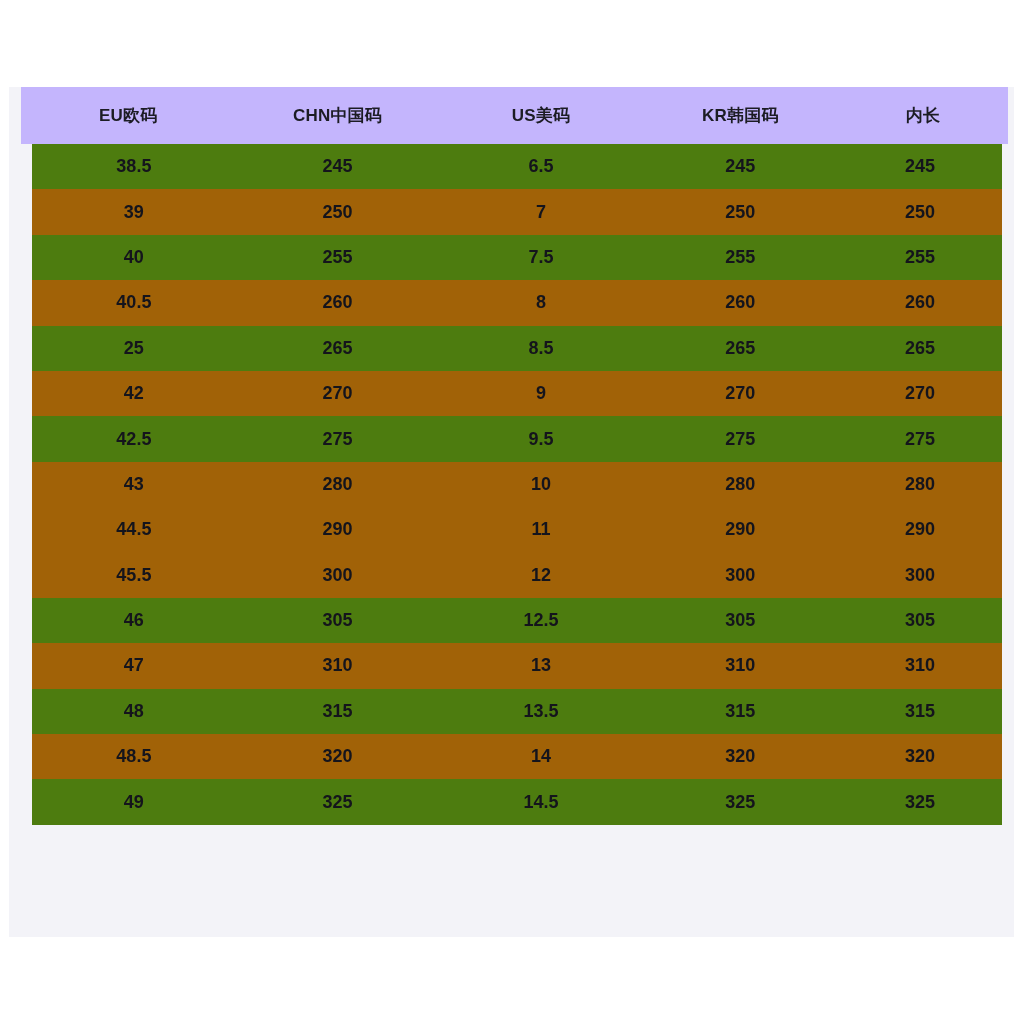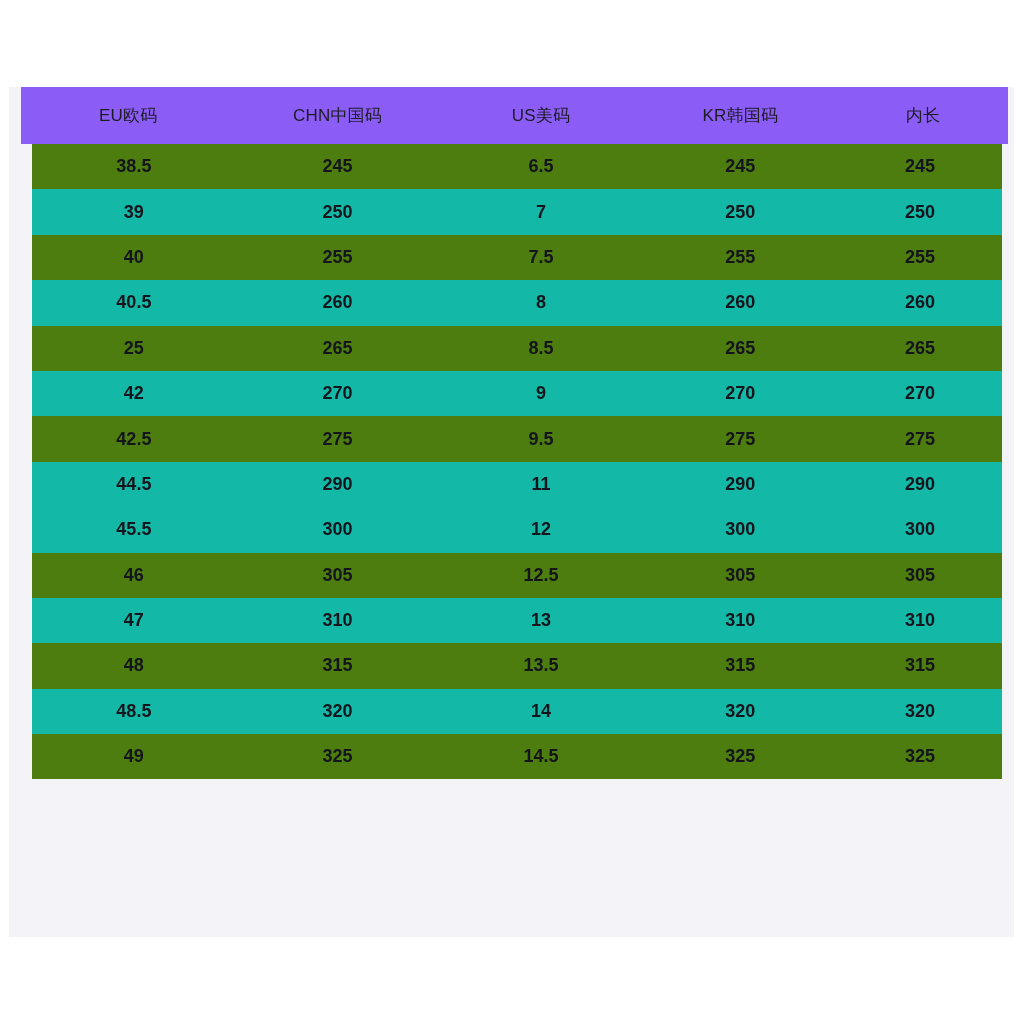--- a/index.html
+++ b/index.html
@@ -34,37 +34,37 @@
 
   #size-table col.c-eu   { width: 21.8%; }
   #size-table col.c-chn  { width: 20.6%; }
   #size-table col.c-us   { width: 20.6%; }
   #size-table col.c-kr   { width: 19.8%; }
   #size-table col.c-len  { width: 17.2%; }
 
   
   #size-table thead th {
     height: 57px;
-    background: #8b5cf6;
+    background: #c4b5fd;
     color: #1c1c24;
     font-size: 17px;
-    font-weight: 400;
+    font-weight: 700;
     text-align: center;
     vertical-align: middle;
     padding: 0;
     border: none;
     letter-spacing: 0.2px;
   }
 
   
   #size-table tbody tr {
     height: 45.4px;
   }
   #size-table tbody tr.row-odd  td { background: #4d7c0f; }
-  #size-table tbody tr.row-even td { background: #14b8a6; }
+  #size-table tbody tr.row-even td { background: #a16207; }
 
   #size-table tbody td {
     color: #14141c;
     font-size: 18px;
     font-weight: 700;
     text-align: center;
     vertical-align: middle;
     padding: 0;
     border: none;
   }
@@ -144,20 +144,27 @@
           <td>270</td>
         </tr>
         <tr class="row-odd">
           <td>42.5</td>
           <td>275</td>
           <td>9.5</td>
           <td>275</td>
           <td>275</td>
         </tr>
         <tr class="row-even">
+          <td>43</td>
+          <td>280</td>
+          <td>10</td>
+          <td>280</td>
+          <td>280</td>
+        </tr>
+        <tr class="row-even">
           <td>44.5</td>
           <td>290</td>
           <td>11</td>
           <td>290</td>
           <td>290</td>
         </tr>
         <tr class="row-even">
           <td>45.5</td>
           <td>300</td>
           <td>12</td>

